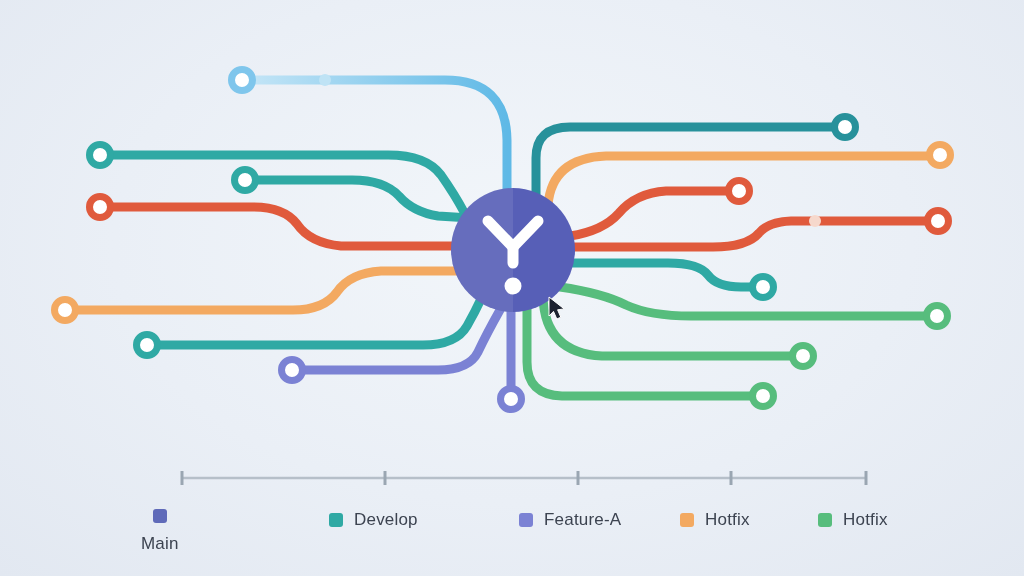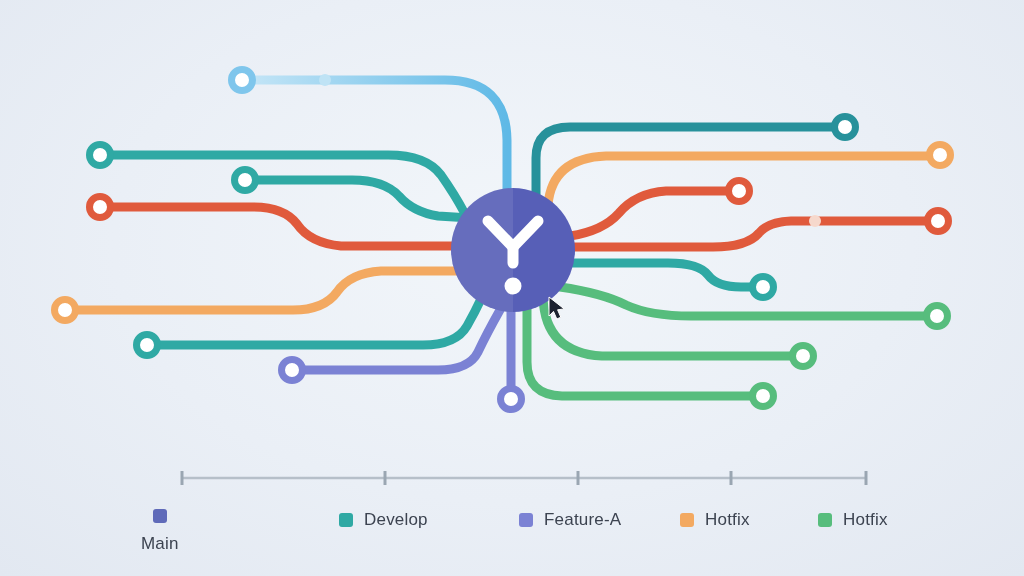--- a/index.html
+++ b/index.html
@@ -75,21 +75,21 @@
         <line x1="578" y1="471" x2="578" y2="485" stroke="#9aa6b2" stroke-width="3"></line>
         <line x1="731" y1="471" x2="731" y2="485" stroke="#9aa6b2" stroke-width="3"></line>
         <line x1="866" y1="471" x2="866" y2="485" stroke="#9aa6b2" stroke-width="3"></line>
       </g>
     </svg>
   <div class="legend">
       <div class="legend-item" style="left: 141px; flex-direction: column;">
         <span class="swatch" style="background: rgb(95, 106, 185);"></span>
         <span class="label" style="color: rgb(60, 67, 80);">Main</span>
       </div>
-      <div class="legend-item" style="left: 339px;">
+      <div class="legend-item" style="left: 329px;">
         <span class="swatch" style="background: rgb(47, 169, 164);"></span>
         <span class="label" style="color: rgb(60, 67, 80);">Develop</span>
       </div>
       <div class="legend-item" style="left: 519px;">
         <span class="swatch" style="background: rgb(123, 130, 212);"></span>
         <span class="label" style="color: rgb(60, 67, 80);">Feature-A</span>
       </div>
       <div class="legend-item" style="left: 680px;">
         <span class="swatch" style="background: rgb(243, 169, 97);"></span>
         <span class="label" style="color: rgb(60, 67, 80);">Hotfix</span>

